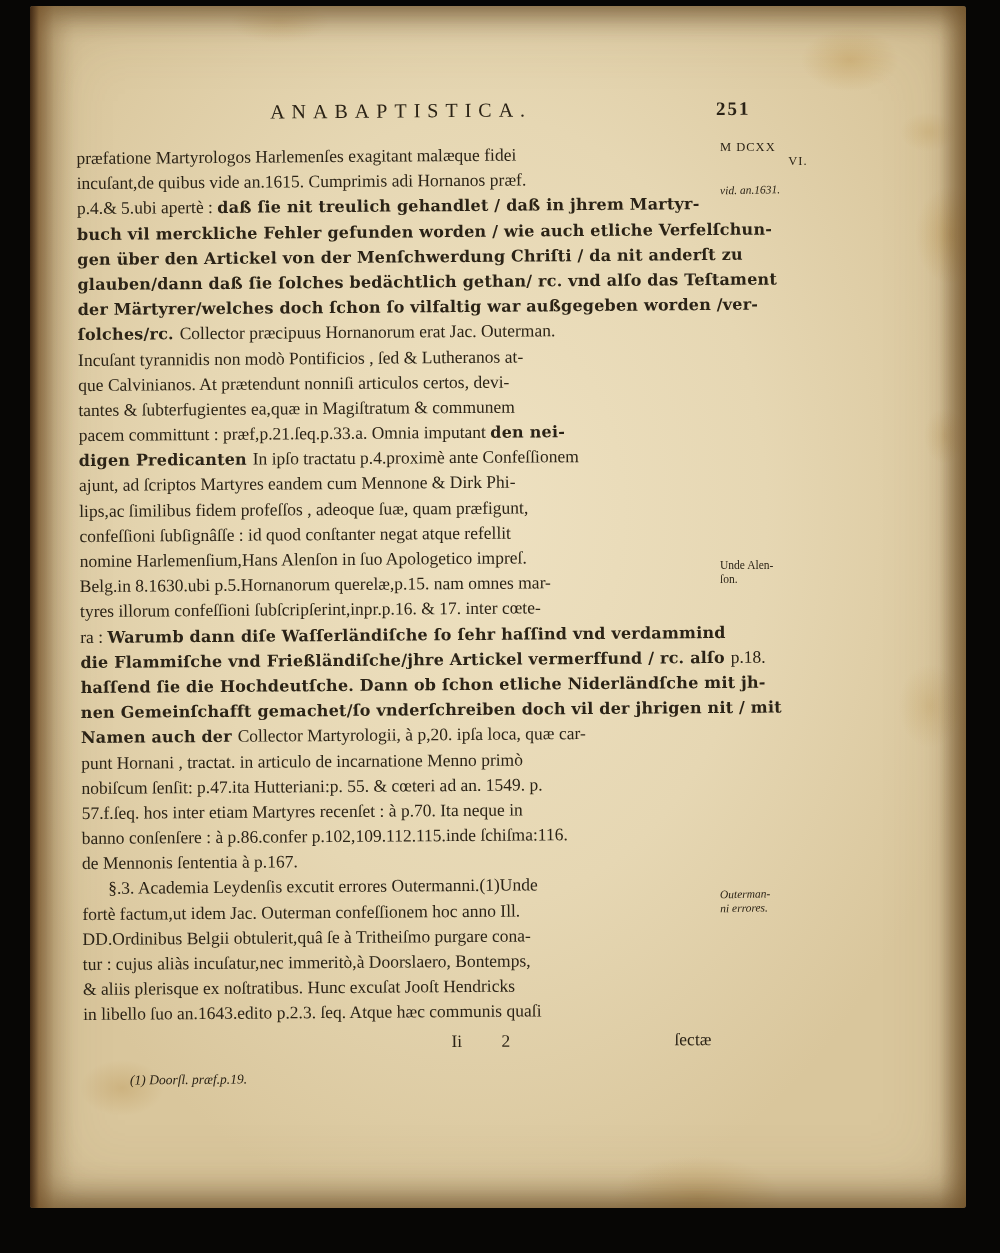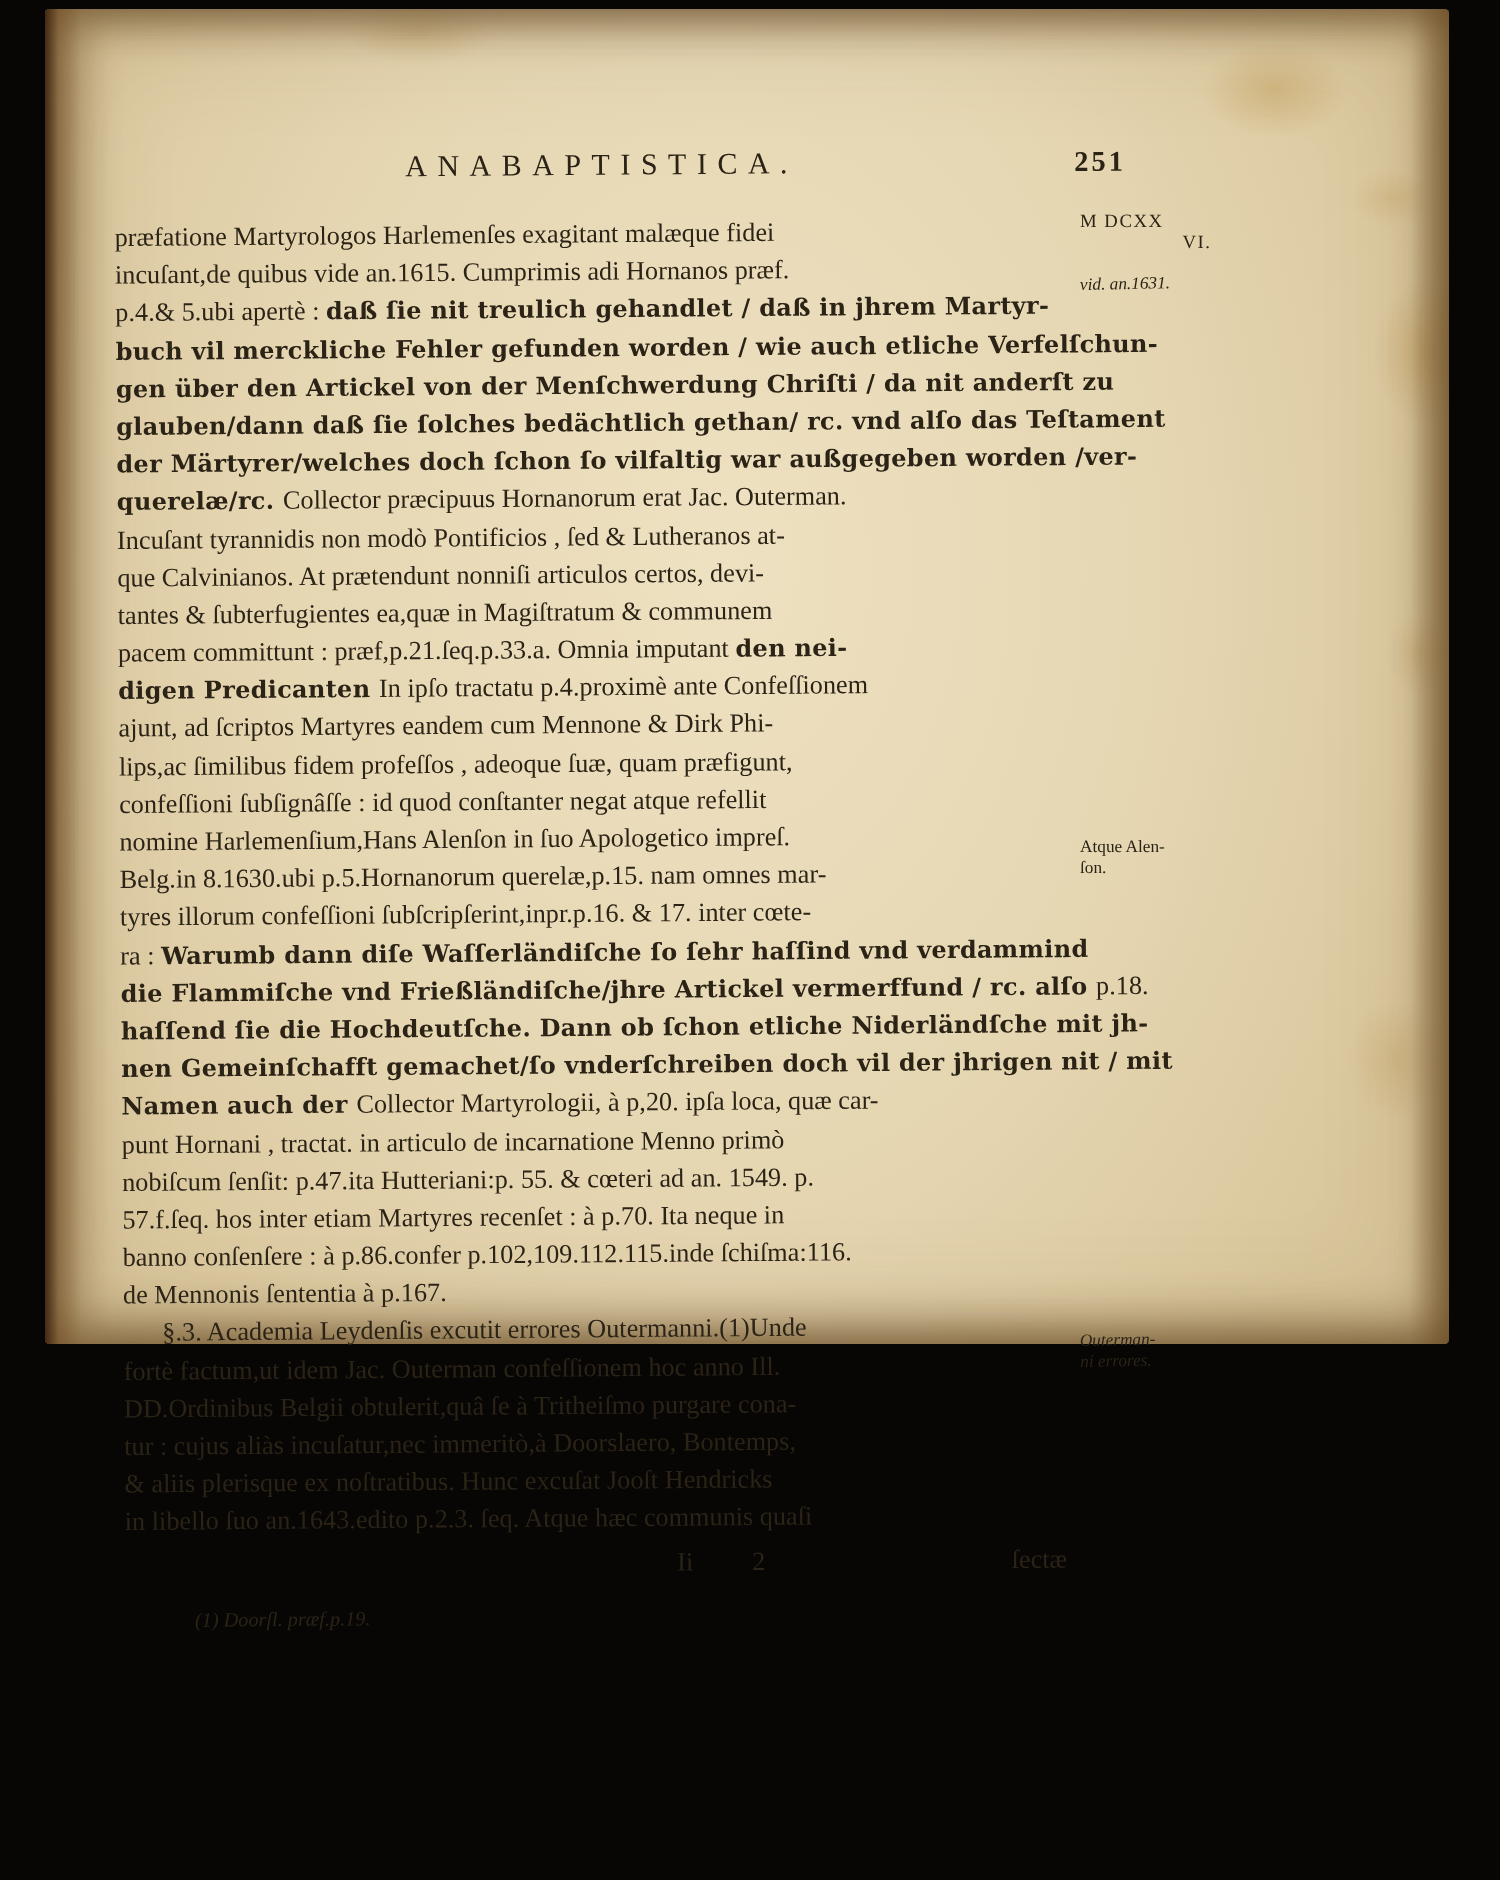--- a/index.html
+++ b/index.html
@@ -4,21 +4,21 @@
 <style>
   html,body{margin:0;padding:0;}
   body{
     width:1000px;height:1253px;position:relative;overflow:hidden;
     background:#070605;
     font-family:"Liberation Serif",serif;
   }
   .scan-stage{position:absolute;inset:0;}
   
   .page{
-    position:absolute;left:30px;top:6px;width:936px;height:890px;
+    position:absolute;left:30px;top:6px;width:936px;height:1202px;
     background-color:#e3d4ae;
     background-image:
       radial-gradient(ellipse 70px 45px at 820px 54px, rgba(182,136,56,.32), transparent 70%),
       radial-gradient(ellipse 50px 70px at 920px 229px, rgba(182,136,56,.30), transparent 70%),
       radial-gradient(ellipse 40px 28px at 898px 126px, rgba(182,136,56,.20), transparent 70%),
       radial-gradient(ellipse 30px 40px at 915px 430px, rgba(175,130,52,.18), transparent 70%),
       radial-gradient(ellipse 45px 60px at 900px 700px, rgba(175,130,52,.20), transparent 70%),
       radial-gradient(ellipse 60px 40px at 92px 1082px, rgba(170,124,48,.26), transparent 70%),
       radial-gradient(ellipse 120px 60px at 668px 1192px, rgba(175,130,52,.30), transparent 70%),
       radial-gradient(ellipse 80px 48px at 388px 1232px, rgba(175,130,52,.22), transparent 70%),
@@ -97,21 +97,21 @@
       </div>
 
       <div id="body-text">
           <div class="line"><span class="rom">præfatione Martyrologos Harlemenſes exagitant malæque fidei</span></div>
           <div class="line"><span class="rom">incuſant,de quibus vide an.1615.  Cumprimis adi Hornanos præf.</span></div>
           <div class="line"><span class="rom">p.4.&amp; 5.ubi apertè : </span><span class="frk">daß ſie nit treulich gehandlet / daß in jhrem Martyr-</span></div>
           <div class="line"><span class="frk">buch vil merckliche Fehler gefunden worden / wie auch etliche Verfelſchun-</span></div>
           <div class="line"><span class="frk">gen über den Artickel von der Menſchwerdung Chriſti / da nit anderſt zu</span></div>
           <div class="line"><span class="frk">glauben/dann daß ſie ſolches bedächtlich gethan/ rc. vnd alſo das Teſtament</span></div>
           <div class="line"><span class="frk">der Märtyrer/welches doch ſchon ſo vilfaltig war außgegeben worden /ver-</span></div>
-          <div class="line"><span class="frk">querelæ/rc. </span><span class="rom">Collector præcipuus Hornanorum erat Jac. Outerman.</span></div>
+          <div class="line"><span class="frk">ſolches/rc. </span><span class="rom">Collector præcipuus Hornanorum erat Jac. Outerman.</span></div>
           <div class="line"><span class="rom">Incuſant tyrannidis non modò Pontificios , ſed &amp; Lutheranos at-</span></div>
           <div class="line"><span class="rom">que Calvinianos.  At prætendunt nonniſi articulos certos, devi-</span></div>
           <div class="line"><span class="rom">tantes &amp; ſubterfugientes ea,quæ in Magiſtratum &amp; communem</span></div>
           <div class="line"><span class="rom">pacem committunt : præf,p.21.ſeq.p.33.a.  Omnia imputant </span><span class="frk">den nei-</span></div>
           <div class="line"><span class="frk">digen Predicanten  </span><span class="rom">In ipſo tractatu p.4.proximè ante Confeſſionem</span></div>
           <div class="line"><span class="rom">ajunt, ad ſcriptos Martyres eandem cum Mennone &amp; Dirk Phi-</span></div>
           <div class="line"><span class="rom">lips,ac ſimilibus fidem profeſſos , adeoque ſuæ, quam præfigunt,</span></div>
           <div class="line"><span class="rom">confeſſioni ſubſignâſſe :  id quod conſtanter negat atque refellit</span></div>
           <div class="line"><span class="rom">nomine Harlemenſium,Hans Alenſon in ſuo Apologetico impreſ.</span></div>
           <div class="line"><span class="rom">Belg.in 8.1630.ubi p.5.Hornanorum querelæ,p.15. nam omnes mar-</span></div>
@@ -142,21 +142,21 @@
     </div>
 
     <div class="mnote mnote-year">
       <div>M DCXX</div>
       <div class="c">VI.</div>
     </div>
     <div class="mnote mnote-ref">
       <div>vid. an.1631.</div>
     </div>
     <div class="mnote mnote-hans">
-      <div>Atque Alen-</div>
+      <div>Unde Alen-</div>
       <div>ſon.</div>
     </div>
     <div class="mnote mnote-outerman">
       <div>Outerman-</div>
       <div>ni errores.</div>
     </div>
 
     <div class="footnote">(1) Doorſl. præf.p.19.</div>
   </div>
 </div>

